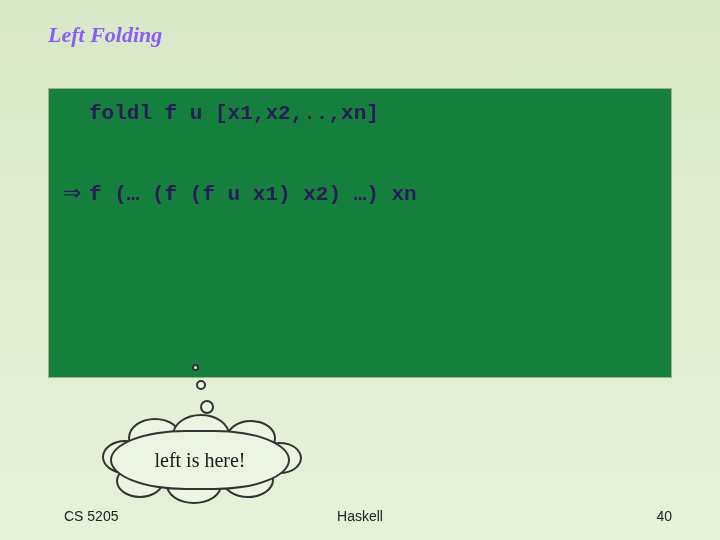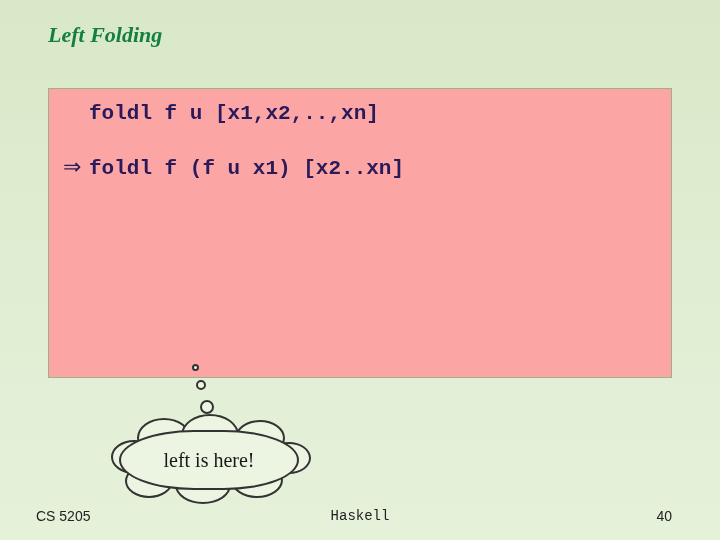--- a/index.html
+++ b/index.html
@@ -9,31 +9,31 @@
     font-family: Georgia, 'Times New Roman', serif;
     position: relative;
   }
   .title {
     position: absolute;
     top: 22px;
     left: 48px;
     font-size: 22px;
     font-weight: bold;
     font-style: italic;
-    color: #15803d;
+    color: #8b5cf6;
     font-family: Georgia, serif;
     text-align: center;
   }
   .codebox {
     position: absolute;
     top: 88px;
     left: 48px;
     width: 624px;
     height: 290px;
-    background: #fca5a5;
+    background: #15803d;
     border: 1px solid #a0b088;
     padding: 12px 14px 29px 14px;
     font-family: "Courier New", Courier, monospace;
     font-weight: bold;
     font-size: 21px;
     color: #2a1a5a;
     line-height: 1.25;
   }
   .row { white-space: pre; }
   .gap { height: 26px; }
@@ -46,21 +46,21 @@
     color: #2a1a5a;
     vertical-align: baseline;
   }
   .noarrow {
     display: inline-block;
     width: 26px;
   }
   
   .cloud {
     position: absolute;
-    left: 119px;
+    left: 110px;
     top: 420px;
     width: 190px;
     height: 80px;
   }
   .cloud-body {
     position: absolute;
     left: 0; top: 10px;
     width: 180px; height: 60px;
     background: #ecf4e2;
     border: 2px solid #333;
@@ -118,55 +118,55 @@
   .tail3 {
     position: absolute;
     left: 192px; top: 364px;
     width: 7px; height: 7px;
     background: #ecf4e2;
     border: 2px solid #333;
     border-radius: 50%;
   }
   .footer-left {
     position: absolute;
-    left: 36px;
+    left: 64px;
     bottom: 16px;
     font-size: 14px;
     color: #222;
     font-family: Arial, sans-serif;
   }
   .footer-center {
     position: absolute;
     left: 50%;
     transform: translateX(-50%);
     bottom: 16px;
     font-size: 14px;
     color: #222;
-    font-family: Liberation Mono, monospace;
+    font-family: Liberation Sans, sans-serif;
   }
   .footer-right {
     position: absolute;
     right: 48px;
     bottom: 16px;
     font-size: 14px;
     color: #222;
     font-family: Arial, sans-serif;
     text-align: center;
   }
 </style>
 </head>
 <body>
 
 <div class="title">Left Folding</div>
 
 <div class="codebox">
   <div class="row"><span class="noarrow"></span><span>foldl f u [x1,x2,..,xn]</span></div>
   <div class="gap"></div>
-  <div class="row"><span class="arrow">⇒</span><span>foldl f (f u x1) [x2..xn]</span></div>
   <div class="gap"></div>
+  <div class="row"><span class="arrow">⇒</span><span>f (… (f (f u x1) x2) …) xn</span></div>
 </div>
 
 <div class="tail3"></div>
 <div class="tail2"></div>
 <div class="tail1"></div>
 
 <div class="cloud">
   <div class="bump b1"></div>
   <div class="bump b2"></div>
   <div class="bump b3"></div>

